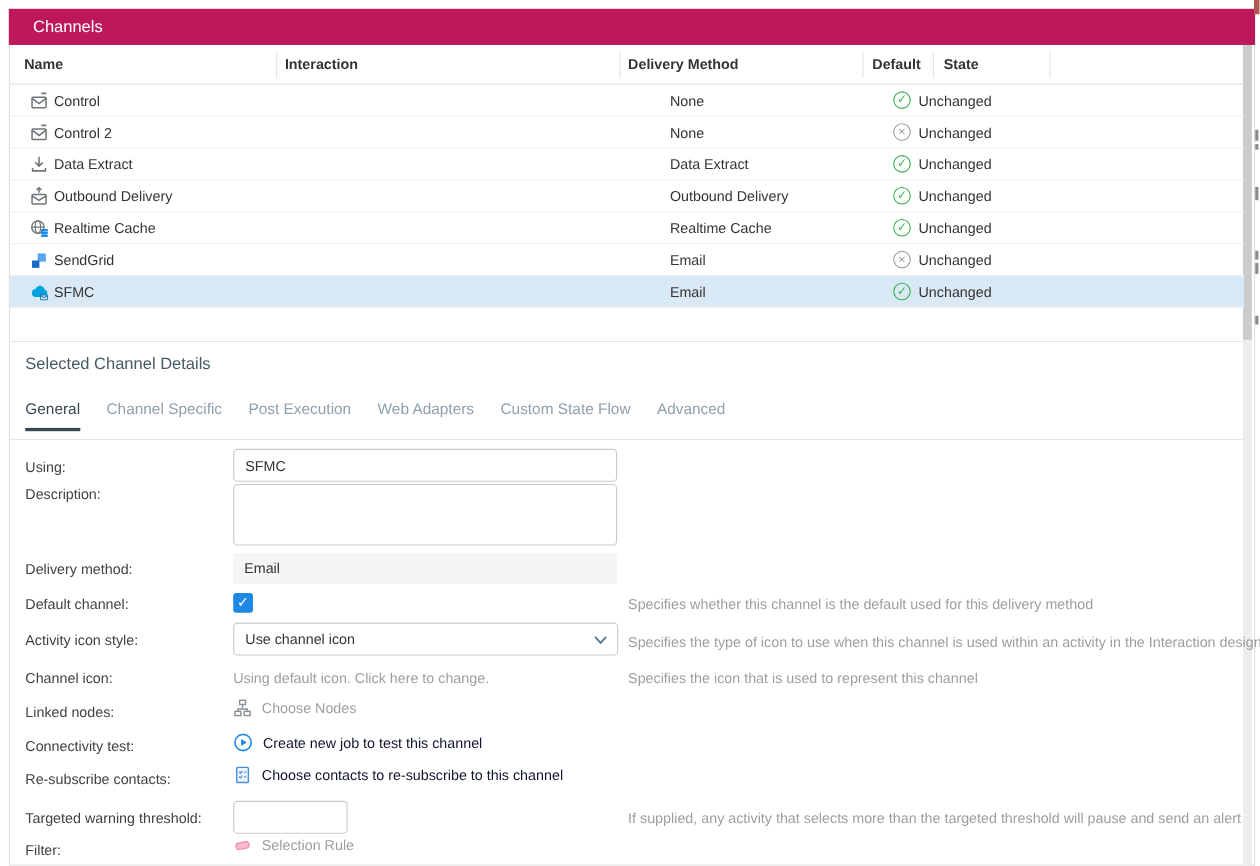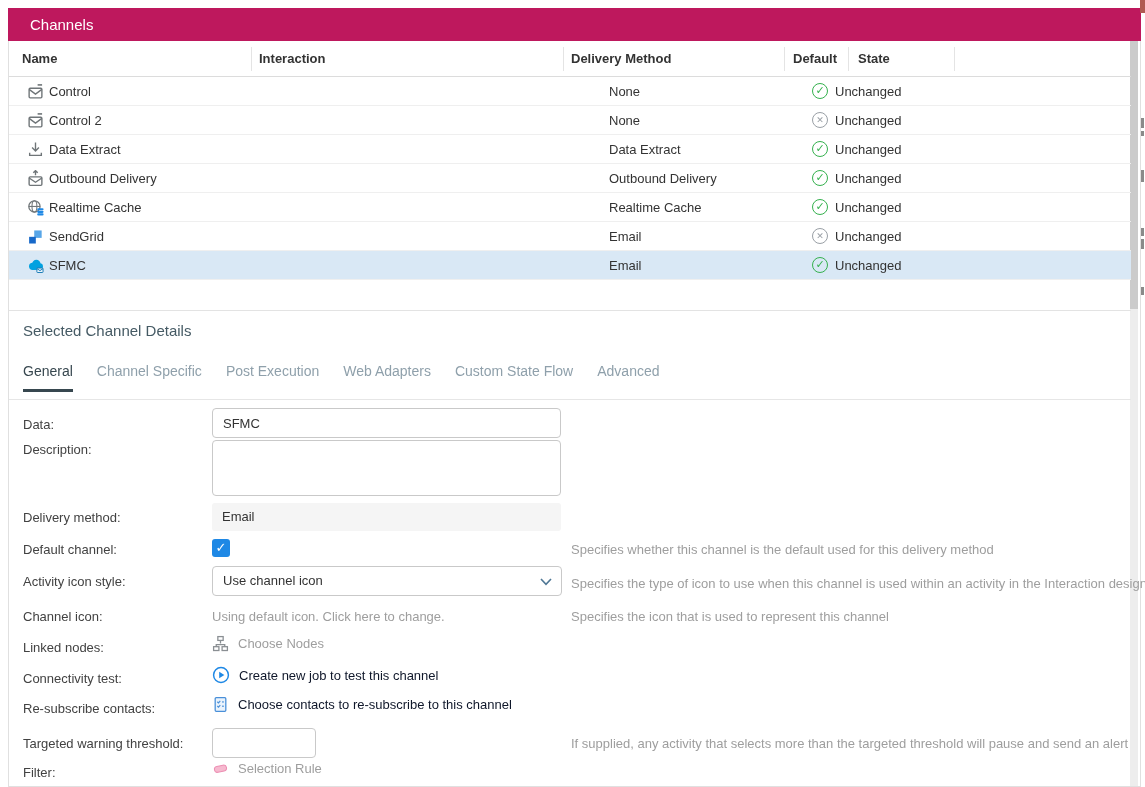--- a/index.html
+++ b/index.html
@@ -203,21 +203,21 @@
   <div class="tabs">
     <span class="tab active">General</span>
     <span class="tab">Channel Specific</span>
     <span class="tab">Post Execution</span>
     <span class="tab">Web Adapters</span>
     <span class="tab">Custom State Flow</span>
     <span class="tab">Advanced</span>
   </div>
   <div class="tabs-line"></div>
 
-  <div class="f-label" style="top:376px">Data:</div>
+  <div class="f-label" style="top:376px">Using:</div>
   <input class="txt-input" style="top: 367px; width: 349px; height: 30px;" value="SFMC">
 
   <div class="f-label" style="top:401px">Description:</div>
   <textarea class="txt-input" style="top: 399px; width: 349px; height: 56px; resize: none; padding-top: 6px;"></textarea>
 
   <div class="f-label" style="top:469px">Delivery method:</div>
   <div class="readonly-box" style="top:462px">Email</div>
 
   <div class="f-label" style="top:501px">Default channel:</div>
   <div class="checkbox" style="top:498px">✓</div>

